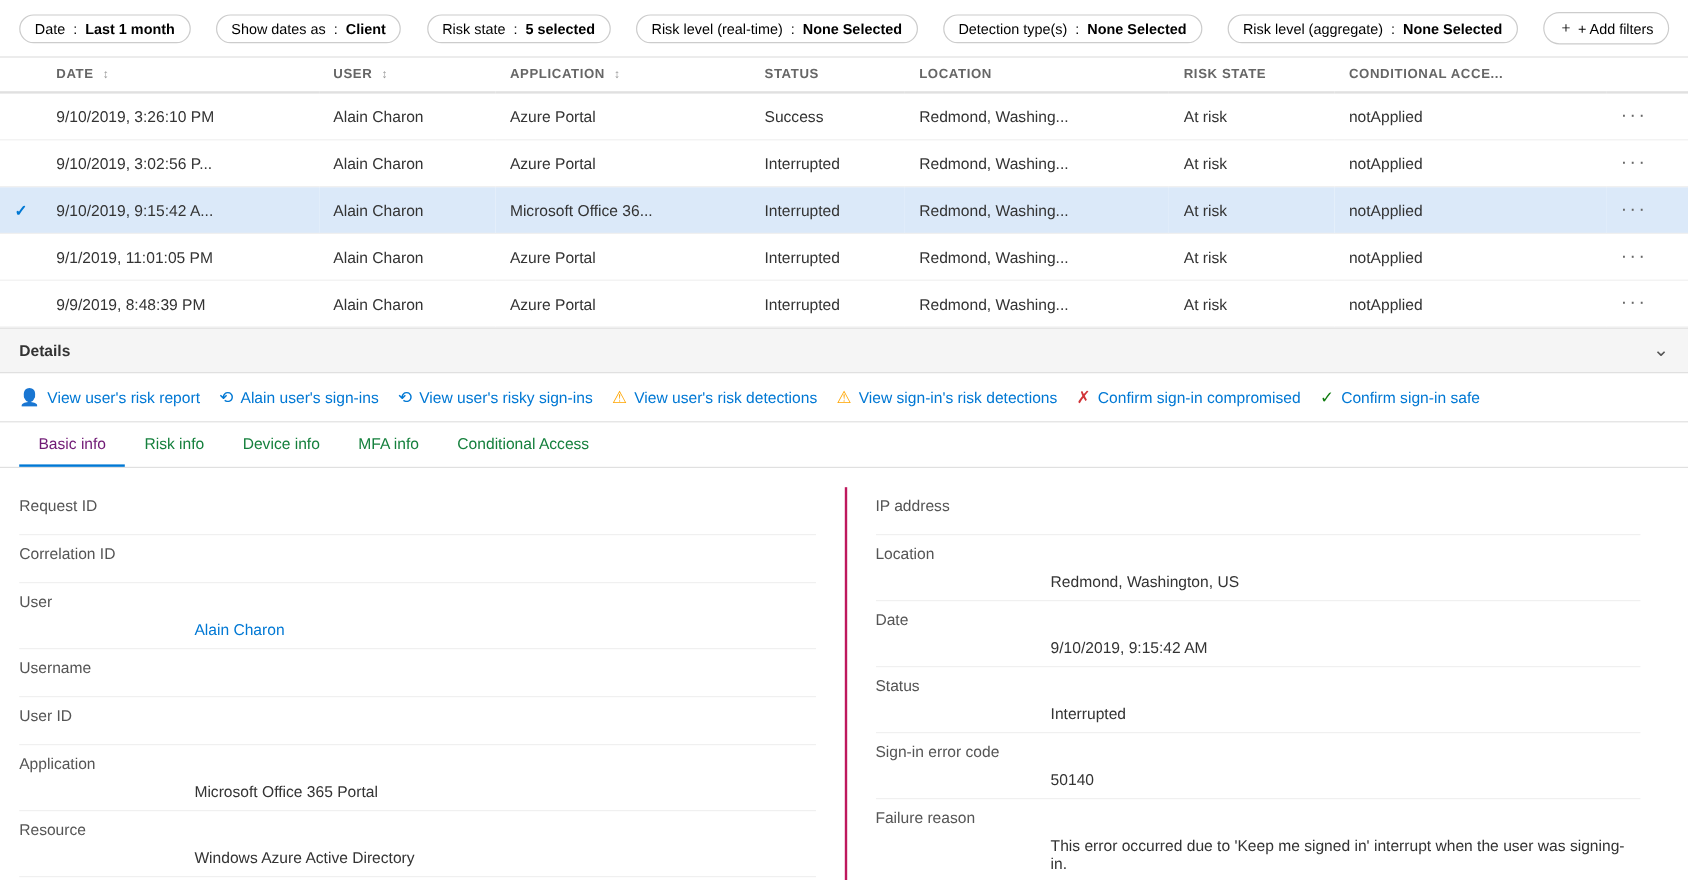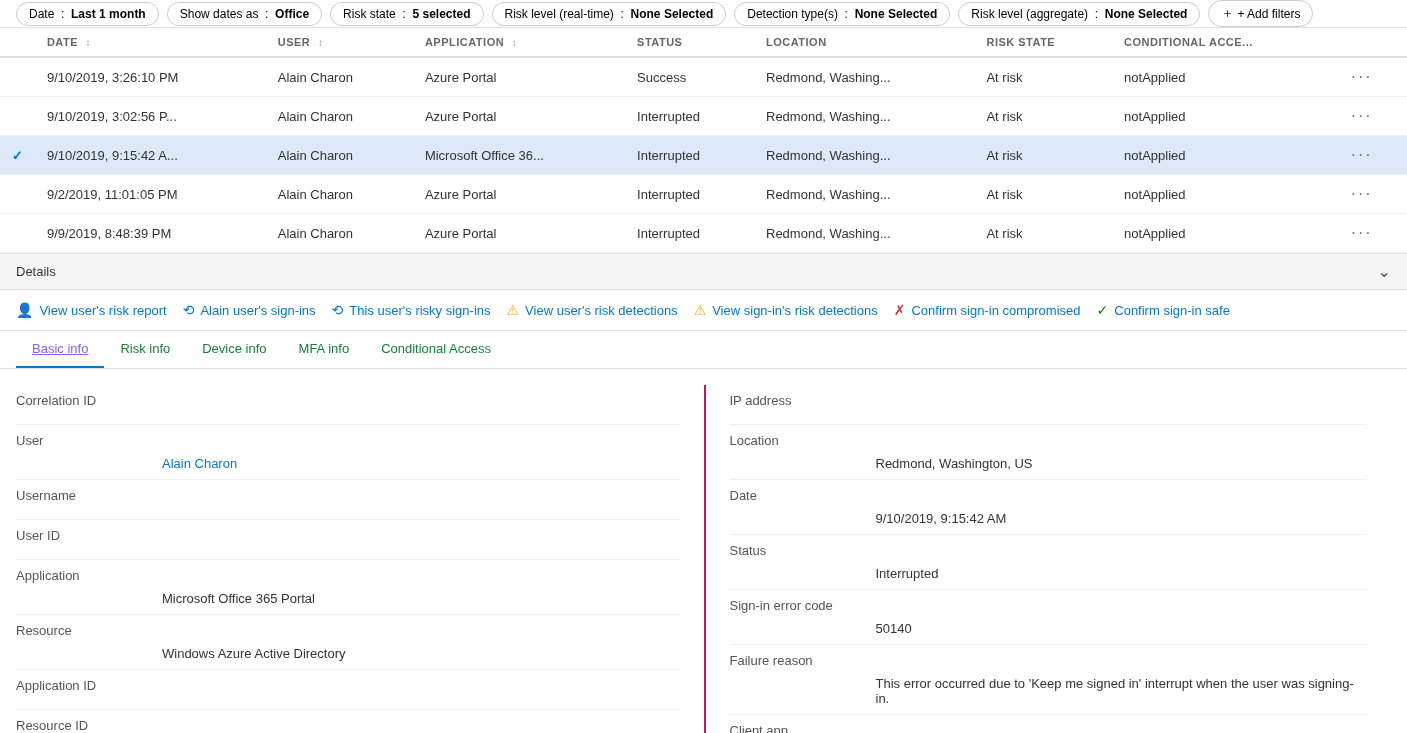--- a/index.html
+++ b/index.html
@@ -1,49 +1,49 @@
 <!DOCTYPE html>
 <html><head>
   <meta charset="utf-8">
   <style>
     * { box-sizing: border-box; margin: 0; padding: 0; }
     body { font-family: 'Segoe UI', Arial, sans-serif; font-size: 13px; color: #333; background: #fff; overflow-x: hidden; }
 
     
-    .filter-bar { display: flex; flex-wrap: wrap; gap: 8px; padding: 0 16px; border-bottom: 1px solid #e0e0e0; align-items: center; }
+    .filter-bar { display: flex; flex-wrap: wrap; gap: 8px; padding: 10px 16px; border-bottom: 1px solid #e0e0e0; align-items: center; justify-content: space-between; }
     .filter-chip { border: 1px solid #ccc; border-radius: 16px; padding: 4px 12px; font-size: 12px; cursor: pointer; background: #fff; white-space: nowrap; }
     .add-filter-btn { border: 1px solid #ccc; border-radius: 16px; padding: 4px 12px; font-size: 12px; cursor: pointer; background: #fff; display: flex; align-items: center; gap: 4px; }
 
     
     .table-container { overflow-x: auto; }
     table { width: 100%; border-collapse: collapse; }
     thead tr { border-bottom: 2px solid #e0e0e0; margin-top: 23px; }
     thead th { padding: 8px 12px; text-align: left; font-size: 11px; font-weight: 600; color: #666; text-transform: uppercase; letter-spacing: 0.5px; white-space: nowrap; }
     thead th .sort-icon { margin-left: 4px; color: #999; font-size: 10px; }
     tbody tr { border-bottom: 1px solid #f0f0f0; }
     tbody tr.selected { background: #dbe9f9; }
     tbody td { padding: 10px 12px; font-size: 13px; }
     .check-col { width: 30px; }
     .check-icon { color: #0078d4; font-weight: bold; }
     .more-btn { background: none; border: none; cursor: pointer; color: #666; font-size: 16px; letter-spacing: 2px; }
 
     
     .details-bar { display: flex; justify-content: space-between; align-items: center; padding: 8px 16px; background: #f5f5f5; border-top: 1px solid #e0e0e0; border-bottom: 1px solid #e0e0e0; cursor: pointer; }
-    .details-bar-title { font-size: 13px; font-weight: 400; color: #333; }
+    .details-bar-title { font-size: 13px; font-weight: 700; color: #333; }
     .chevron-icon { font-size: 16px; color: #555; }
 
     
     .actions-bar { display: flex; flex-wrap: wrap; gap: 16px; padding: 12px 16px; border-bottom: 1px solid #e0e0e0; align-items: center; }
     .action-btn { display: flex; align-items: center; gap: 6px; font-size: 13px; color: #0078d4; cursor: pointer; background: none; border: none; padding: 0; text-decoration: none; }
     .action-icon { font-size: 14px; }
 
     
     .tabs { display: flex; gap: 0; padding: 0 16px; border-bottom: 1px solid #e0e0e0; }
     .tab { padding: 10px 16px; font-size: 13px; cursor: pointer; color: #15803d; border-bottom: 2px solid transparent; white-space: nowrap; }
-    .tab.active { color: #8b5cf6; border-bottom: 2px solid #0078d4; font-weight: 500; text-decoration: underline; }
+    .tab.active { color: #701a75; border-bottom: 2px solid #0078d4; font-weight: 500; }
 
     
     .details-content { display: grid; grid-template-columns: 1fr 1fr; gap: 0; padding: 16px; }
     .details-col { padding-right: 24px; }
     .detail-row { display: flex; align-items: flex-start; padding: 8px 0; border-bottom: 1px solid #f0f0f0; gap: 16px; }
     .detail-label { min-width: 130px; font-size: 13px; color: #555; flex-shrink: 0; }
     .detail-value { font-size: 13px; color: #333; word-break: break-word; margin-top: 23px; }
     .detail-value.link { color: #0078d4; cursor: pointer; text-decoration: none; }
 
     
@@ -54,21 +54,21 @@
 
 <div class="filter-bar">
   <button class="filter-chip">
     <span>Date</span>
     &nbsp;:&nbsp;
     <strong>Last 1 month</strong>
   </button>
   <button class="filter-chip">
     <span>Show dates as</span>
     &nbsp;:&nbsp;
-    <strong>Office</strong>
+    <strong>Client</strong>
   </button>
   <button class="filter-chip">
     <span>Risk state</span>
     &nbsp;:&nbsp;
     <strong>5 selected</strong>
   </button>
   <button class="filter-chip">
     <span>Risk level (real-time)</span>
     &nbsp;:&nbsp;
     <strong>None Selected</strong>
@@ -141,21 +141,21 @@
     <td>Interrupted</td>
     <td>Redmond, Washing...</td>
     <td>At risk</td>
     <td>notApplied</td>
     <td><button class="more-btn">···</button></td>
   </tr>
         <tr>
     <td class="check-col">
       
     </td>
-    <td>9/2/2019, 11:01:05 PM</td>
+    <td>9/1/2019, 11:01:05 PM</td>
     <td>Alain Charon</td>
     <td>Azure Portal</td>
     <td>Interrupted</td>
     <td>Redmond, Washing...</td>
     <td>At risk</td>
     <td>notApplied</td>
     <td><button class="more-btn">···</button></td>
   </tr>
         <tr>
     <td class="check-col">
@@ -183,21 +183,21 @@
 <button class="action-btn">
     <span class="action-icon" style="color:#0078d4">👤</span>
     <span>View user's risk report</span>
   </button>
     <button class="action-btn">
     <span class="action-icon" style="color:#0078d4">⟲</span>
     <span>Alain user's sign-ins</span>
   </button>
     <button class="action-btn">
     <span class="action-icon" style="color:#0078d4">⟲</span>
-    <span>This user's risky sign-ins</span>
+    <span>View user's risky sign-ins</span>
   </button>
     <button class="action-btn">
     <span class="action-icon" style="color:#ffa500">⚠</span>
     <span>View user's risk detections</span>
   </button>
     <button class="action-btn">
     <span class="action-icon" style="color:#ffa500">⚠</span>
     <span>View sign-in's risk detections</span>
   </button>
     <button class="action-btn">
@@ -214,20 +214,24 @@
 <div class="tab active">Basic info</div>
     <div class="tab">Risk info</div>
     <div class="tab">Device info</div>
     <div class="tab">MFA info</div>
     <div class="tab">Conditional Access</div>
   </div>
 
 <div class="details-content" id="details-content">
 <div class="details-col">
       <div class="detail-row">
+    <span class="detail-label">Request ID</span>
+    <span class="detail-value"></span>
+  </div>
+      <div class="detail-row">
     <span class="detail-label">Correlation ID</span>
     <span class="detail-value"></span>
   </div>
       <div class="detail-row">
     <span class="detail-label">User</span>
     <a class="detail-value link">Alain Charon</a>
   </div>
       <div class="detail-row">
     <span class="detail-label">Username</span>
     <span class="detail-value"></span>

